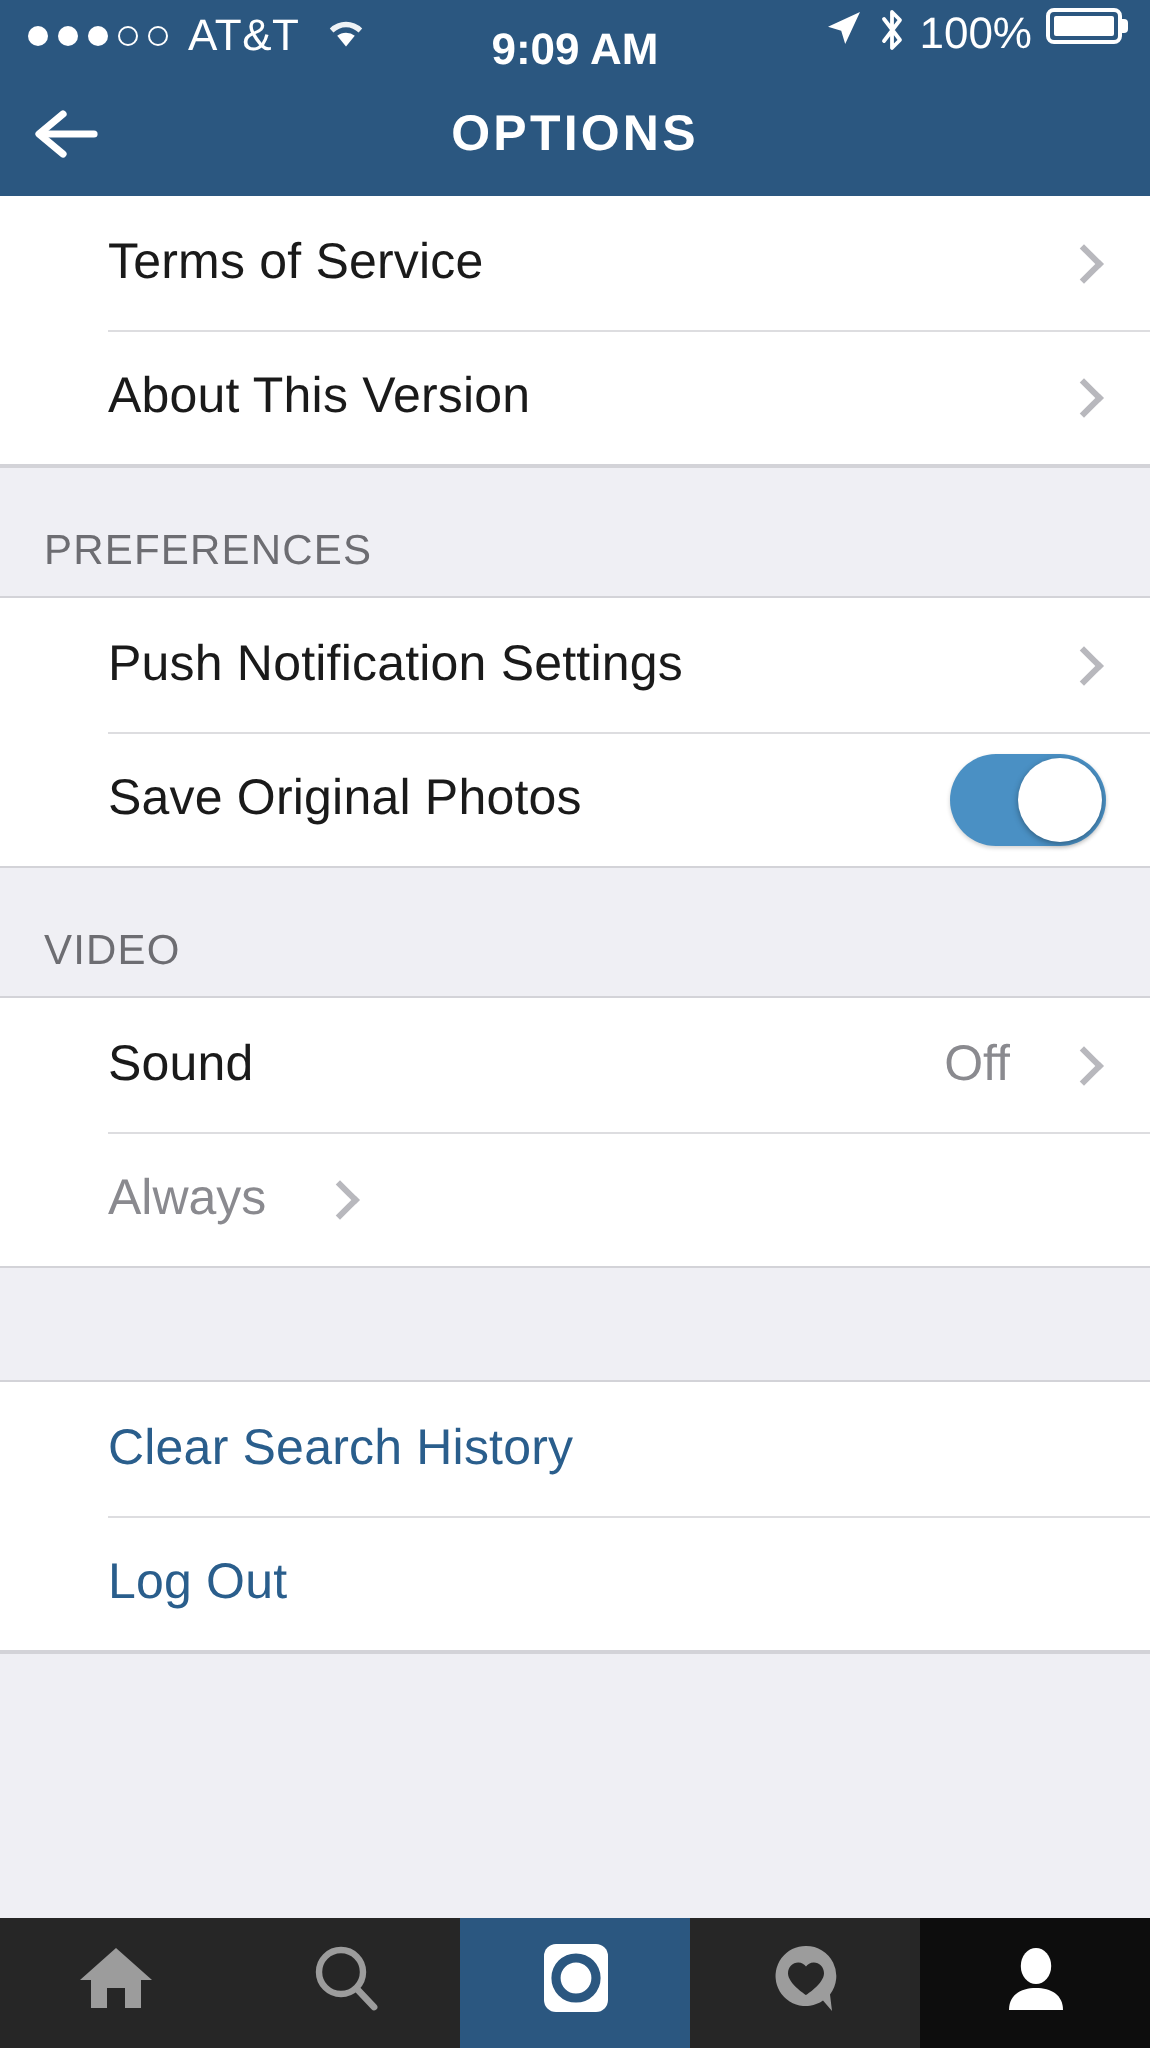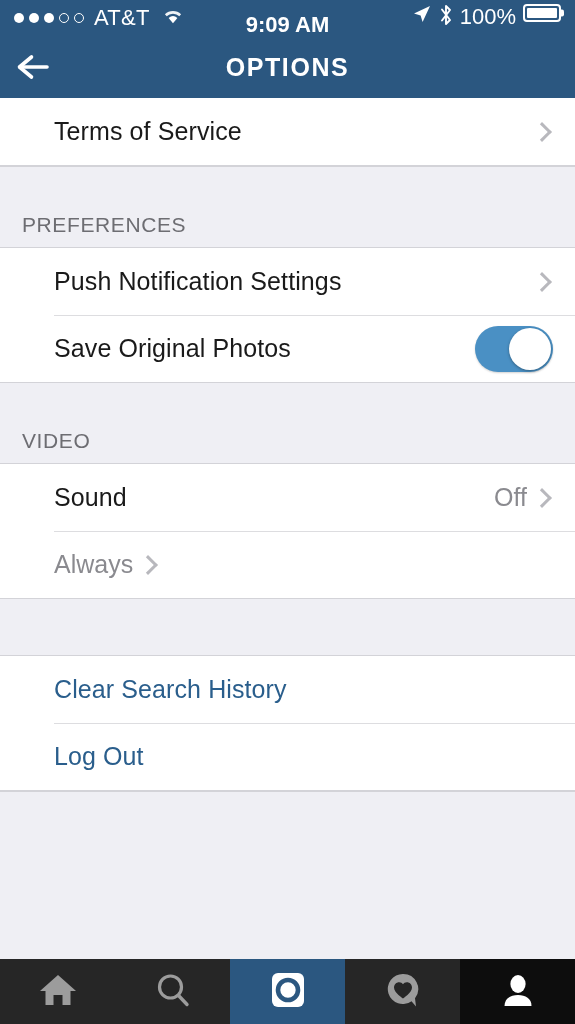--- a/index.html
+++ b/index.html
@@ -98,37 +98,37 @@
     position:absolute; top:0; left:22px; right:0;
     height:1px; background:#DDDDE0;
   }
   .row-label {
     font-size:25px; color:#1A1A1A;
     flex:1 1 auto; letter-spacing:.1px;
   }
   .row-label.link { color:#2A5E8C; }
   .row-value {
     font-size:25px; color:#8A8A8F;
-    margin-right:8px;
+    margin-right:30px;
   }
   .chev {
     width:14px; height:14px;
     border-right:3px solid #B8B8BD;
     border-top:3px solid #B8B8BD;
     transform:rotate(45deg);
     flex:0 0 auto;
     margin-right:4px;
   }
 
   
   .section-head {
     background:#EFEFF4;
     border-top:1px solid #D3D3D8;
     border-bottom:1px solid #D3D3D8;
-    height:82px;
+    height:66px;
     display:flex; align-items:flex-end;
     padding:0 22px 10px 22px;
   }
   .section-head .ttl {
     font-size:21px; color:#6D6D72; letter-spacing:.6px;
   }
 
   .gap {
     background:#EFEFF4;
     border-top:1px solid #D3D3D8;
@@ -218,20 +218,24 @@
     <div class="nav-title">OPTIONS</div>
   </div>
 
   <div class="body">
 
     <div class="group bot-line">
       <div class="row">
         <span class="row-label">Terms of Service</span>
         <span class="chev"></span>
       </div>
+      <div class="row">
+        <span class="row-label">About This Version</span>
+        <span class="chev"></span>
+      </div>
     </div>
 
     <div class="section-head">
       <span class="ttl">PREFERENCES</span>
     </div>
 
     <div class="group">
       <div class="row">
         <span class="row-label">Push Notification Settings</span>
         <span class="chev"></span>

